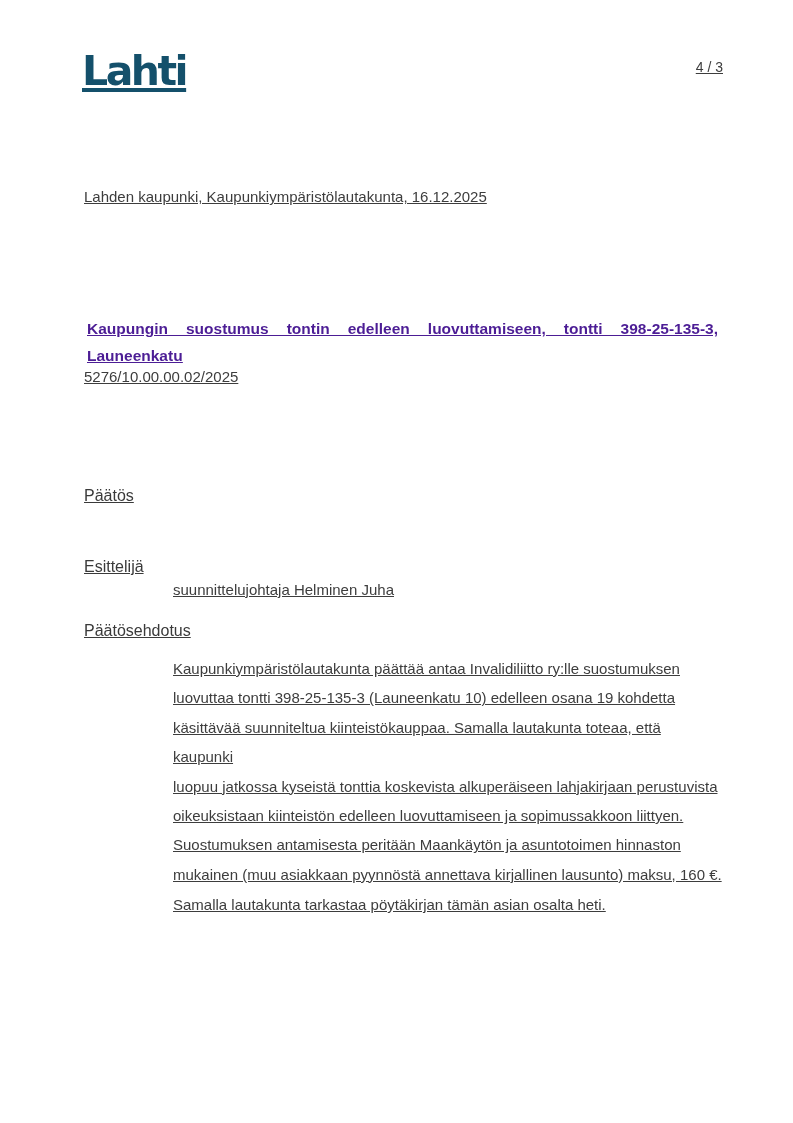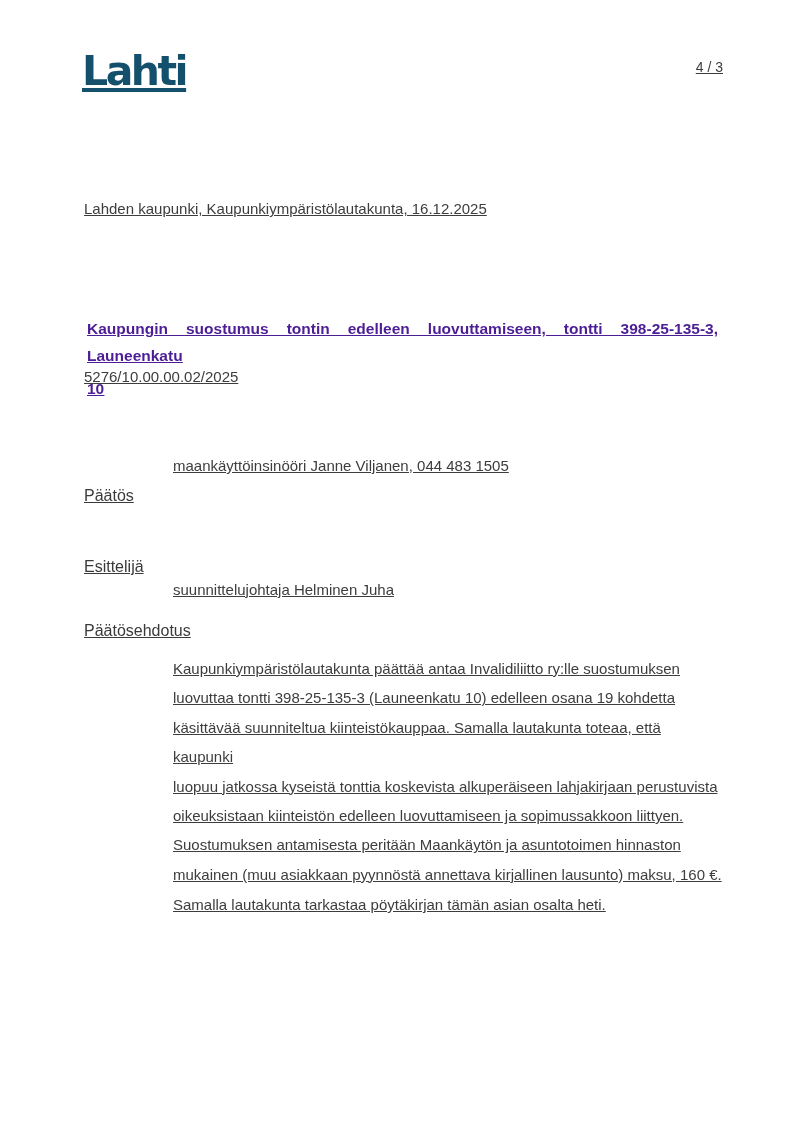--- a/index.html
+++ b/index.html
@@ -43,21 +43,21 @@
     top: 107px;
     left: 75px;
     width: 643px;
     display: flex;
     justify-content: space-between;
     font-size: 15px;
     line-height: 18px;
   }
   .source-line {
     position: absolute;
-    top: 191px;
+    top: 179px;
     left: 75px;
     width: 643px;
     font-size: 15px;
     line-height: 18px;
   }
   .doc-title {
     position: absolute;
     top: 303px;
     left: 75px;
     width: 643px;
@@ -125,27 +125,25 @@
 
   <div class="logo">Lahti</div>
 
   <div class="page-number">4 / 3</div>
 
 
   <div class="source-line">Lahden kaupunki, Kaupunkiympäristölautakunta, 16.12.2025</div>
 
   <h1 class="doc-title">
     <span class="justify-line">Kaupungin suostumus tontin edelleen luovuttamiseen, tontti 398-25-135-3, Launeenkatu</span>
-    <span class="plain-line">10</span>
   </h1>
 
   <div class="diary-number">5276/10.00.00.02/2025</div>
 
 
-  <div class="indent-value value-preparer">maankäyttöinsinööri Janne Viljanen, 044 483 1505</div>
 
   <h2 class="section-heading heading-decision">Päätös</h2>
 
   <h2 class="section-heading heading-presenter">Esittelijä</h2>
 
   <div class="indent-value value-presenter">suunnittelujohtaja Helminen Juha</div>
 
   <h2 class="section-heading heading-proposal">Päätösehdotus</h2>
 
   <div class="proposal-paragraph">Kaupunkiympäristölautakunta päättää antaa Invalidiliitto ry:lle suostumuksen

